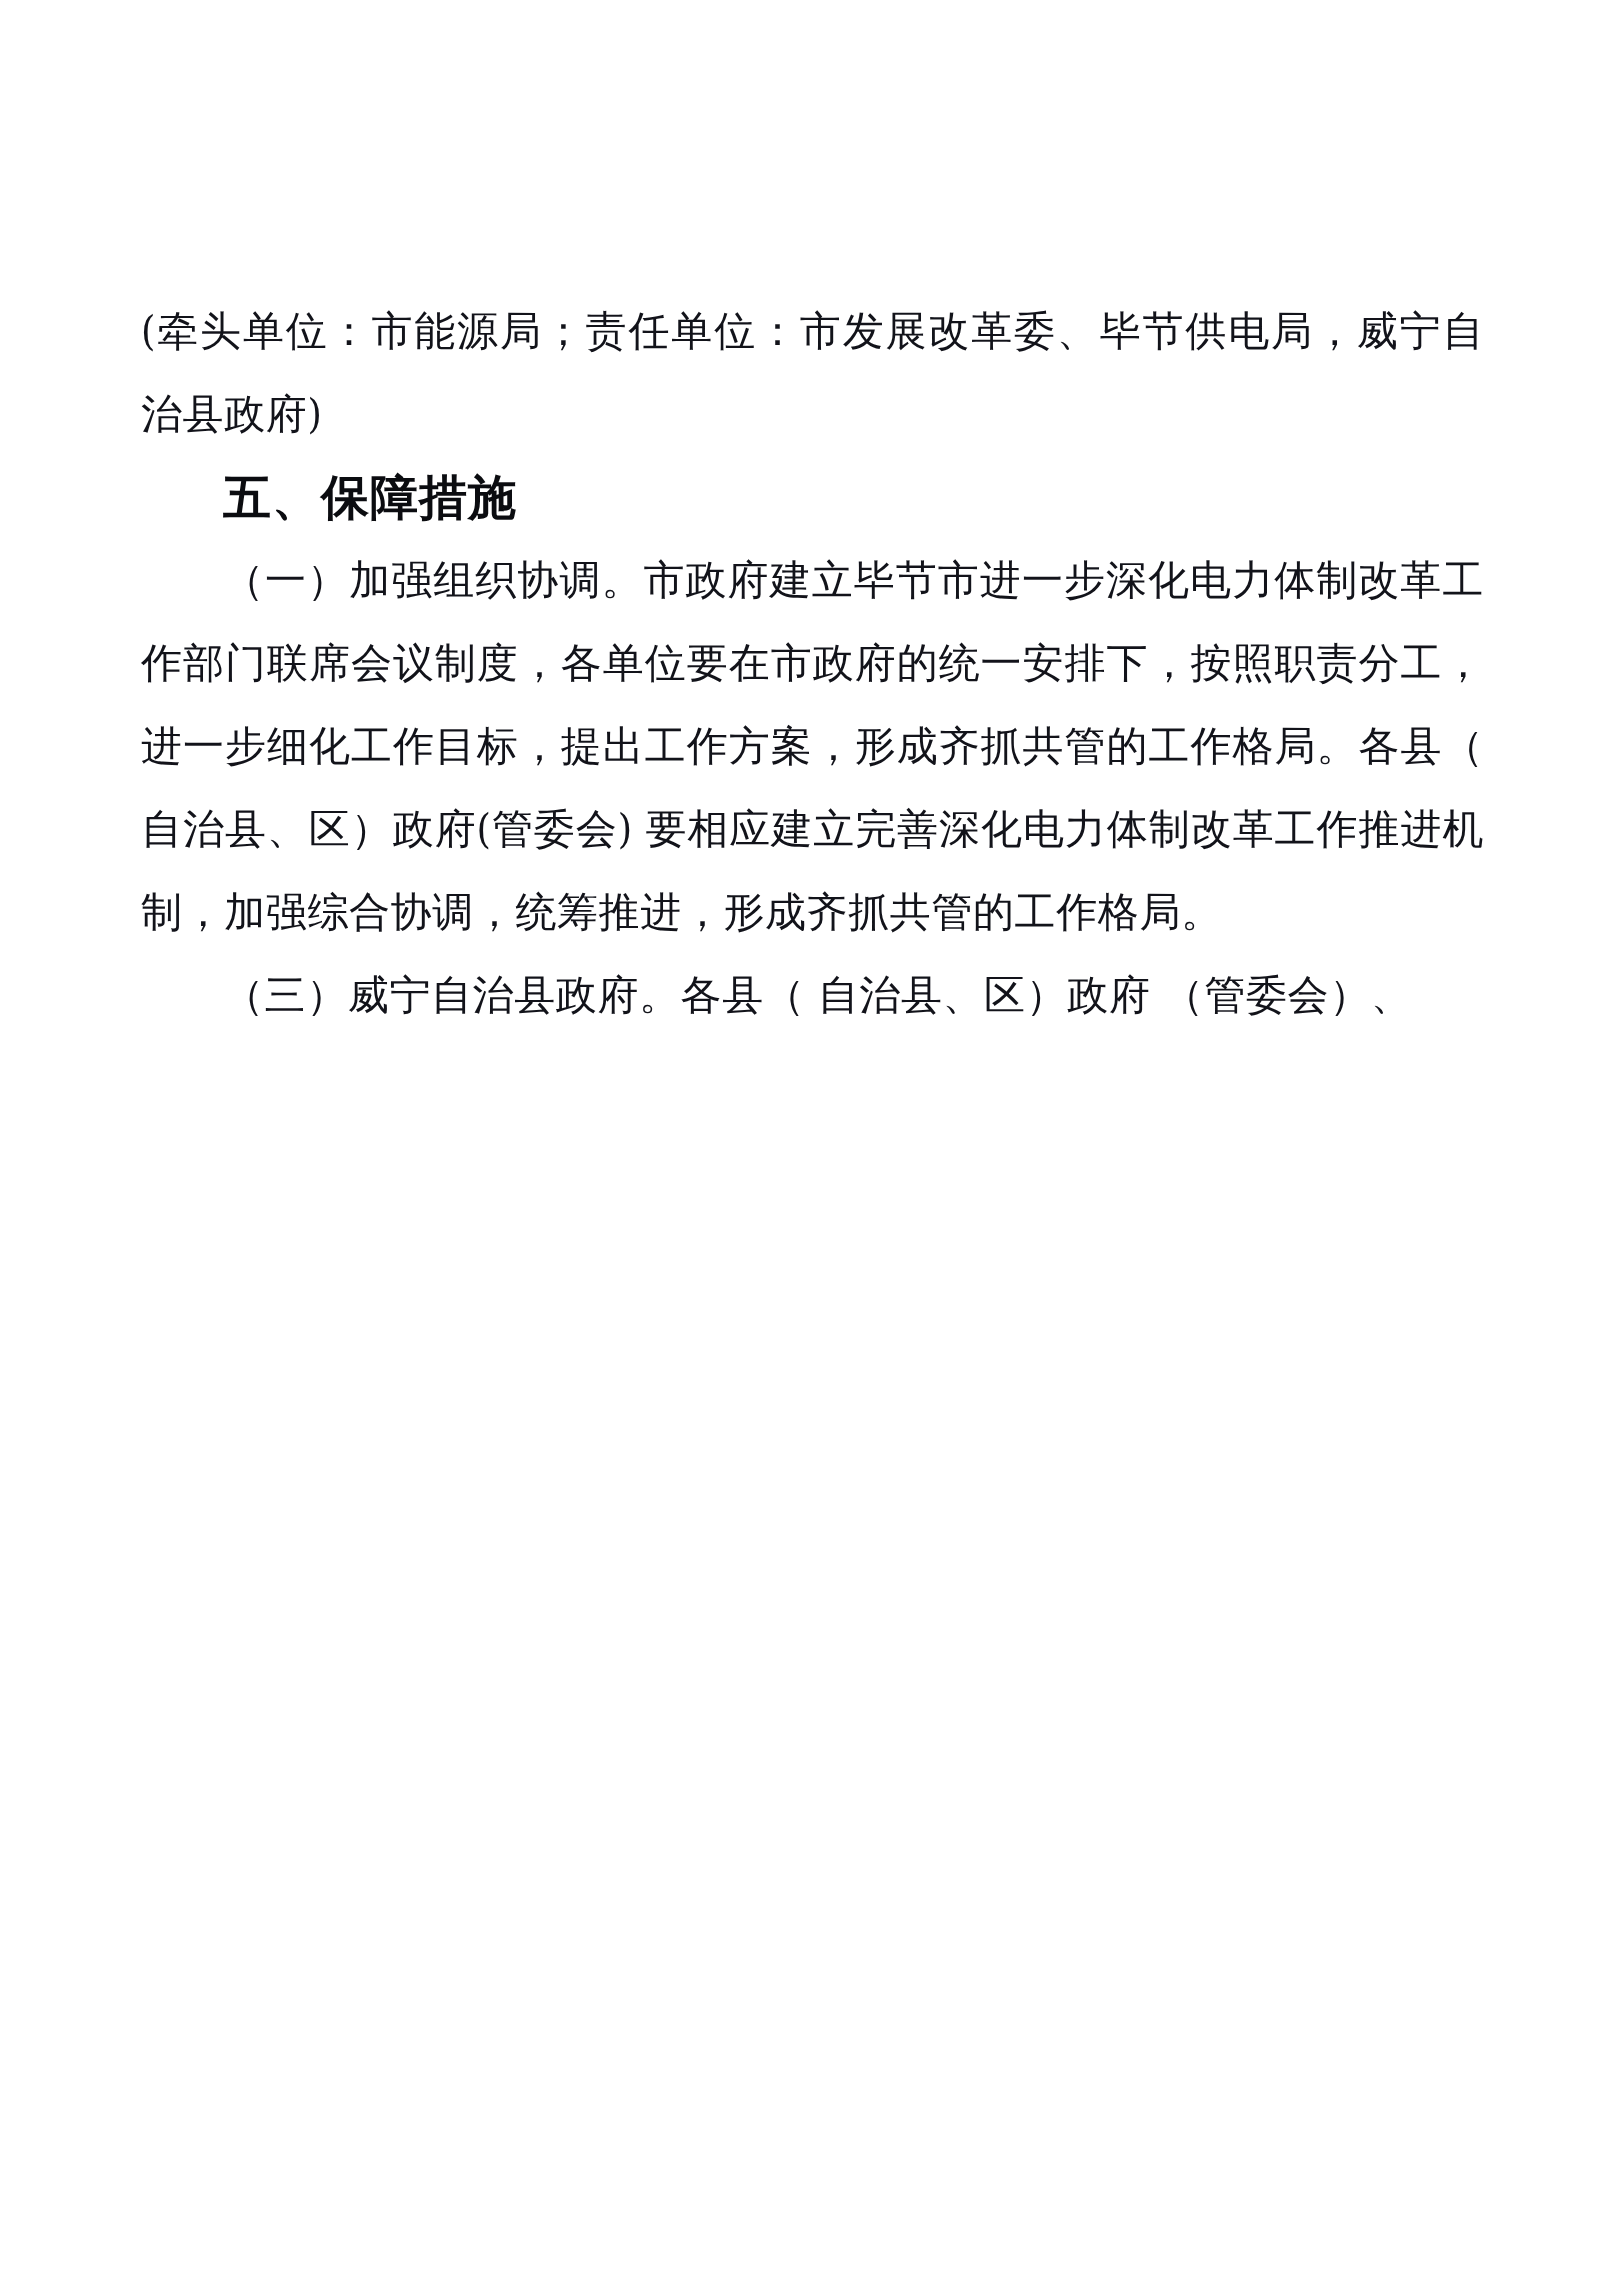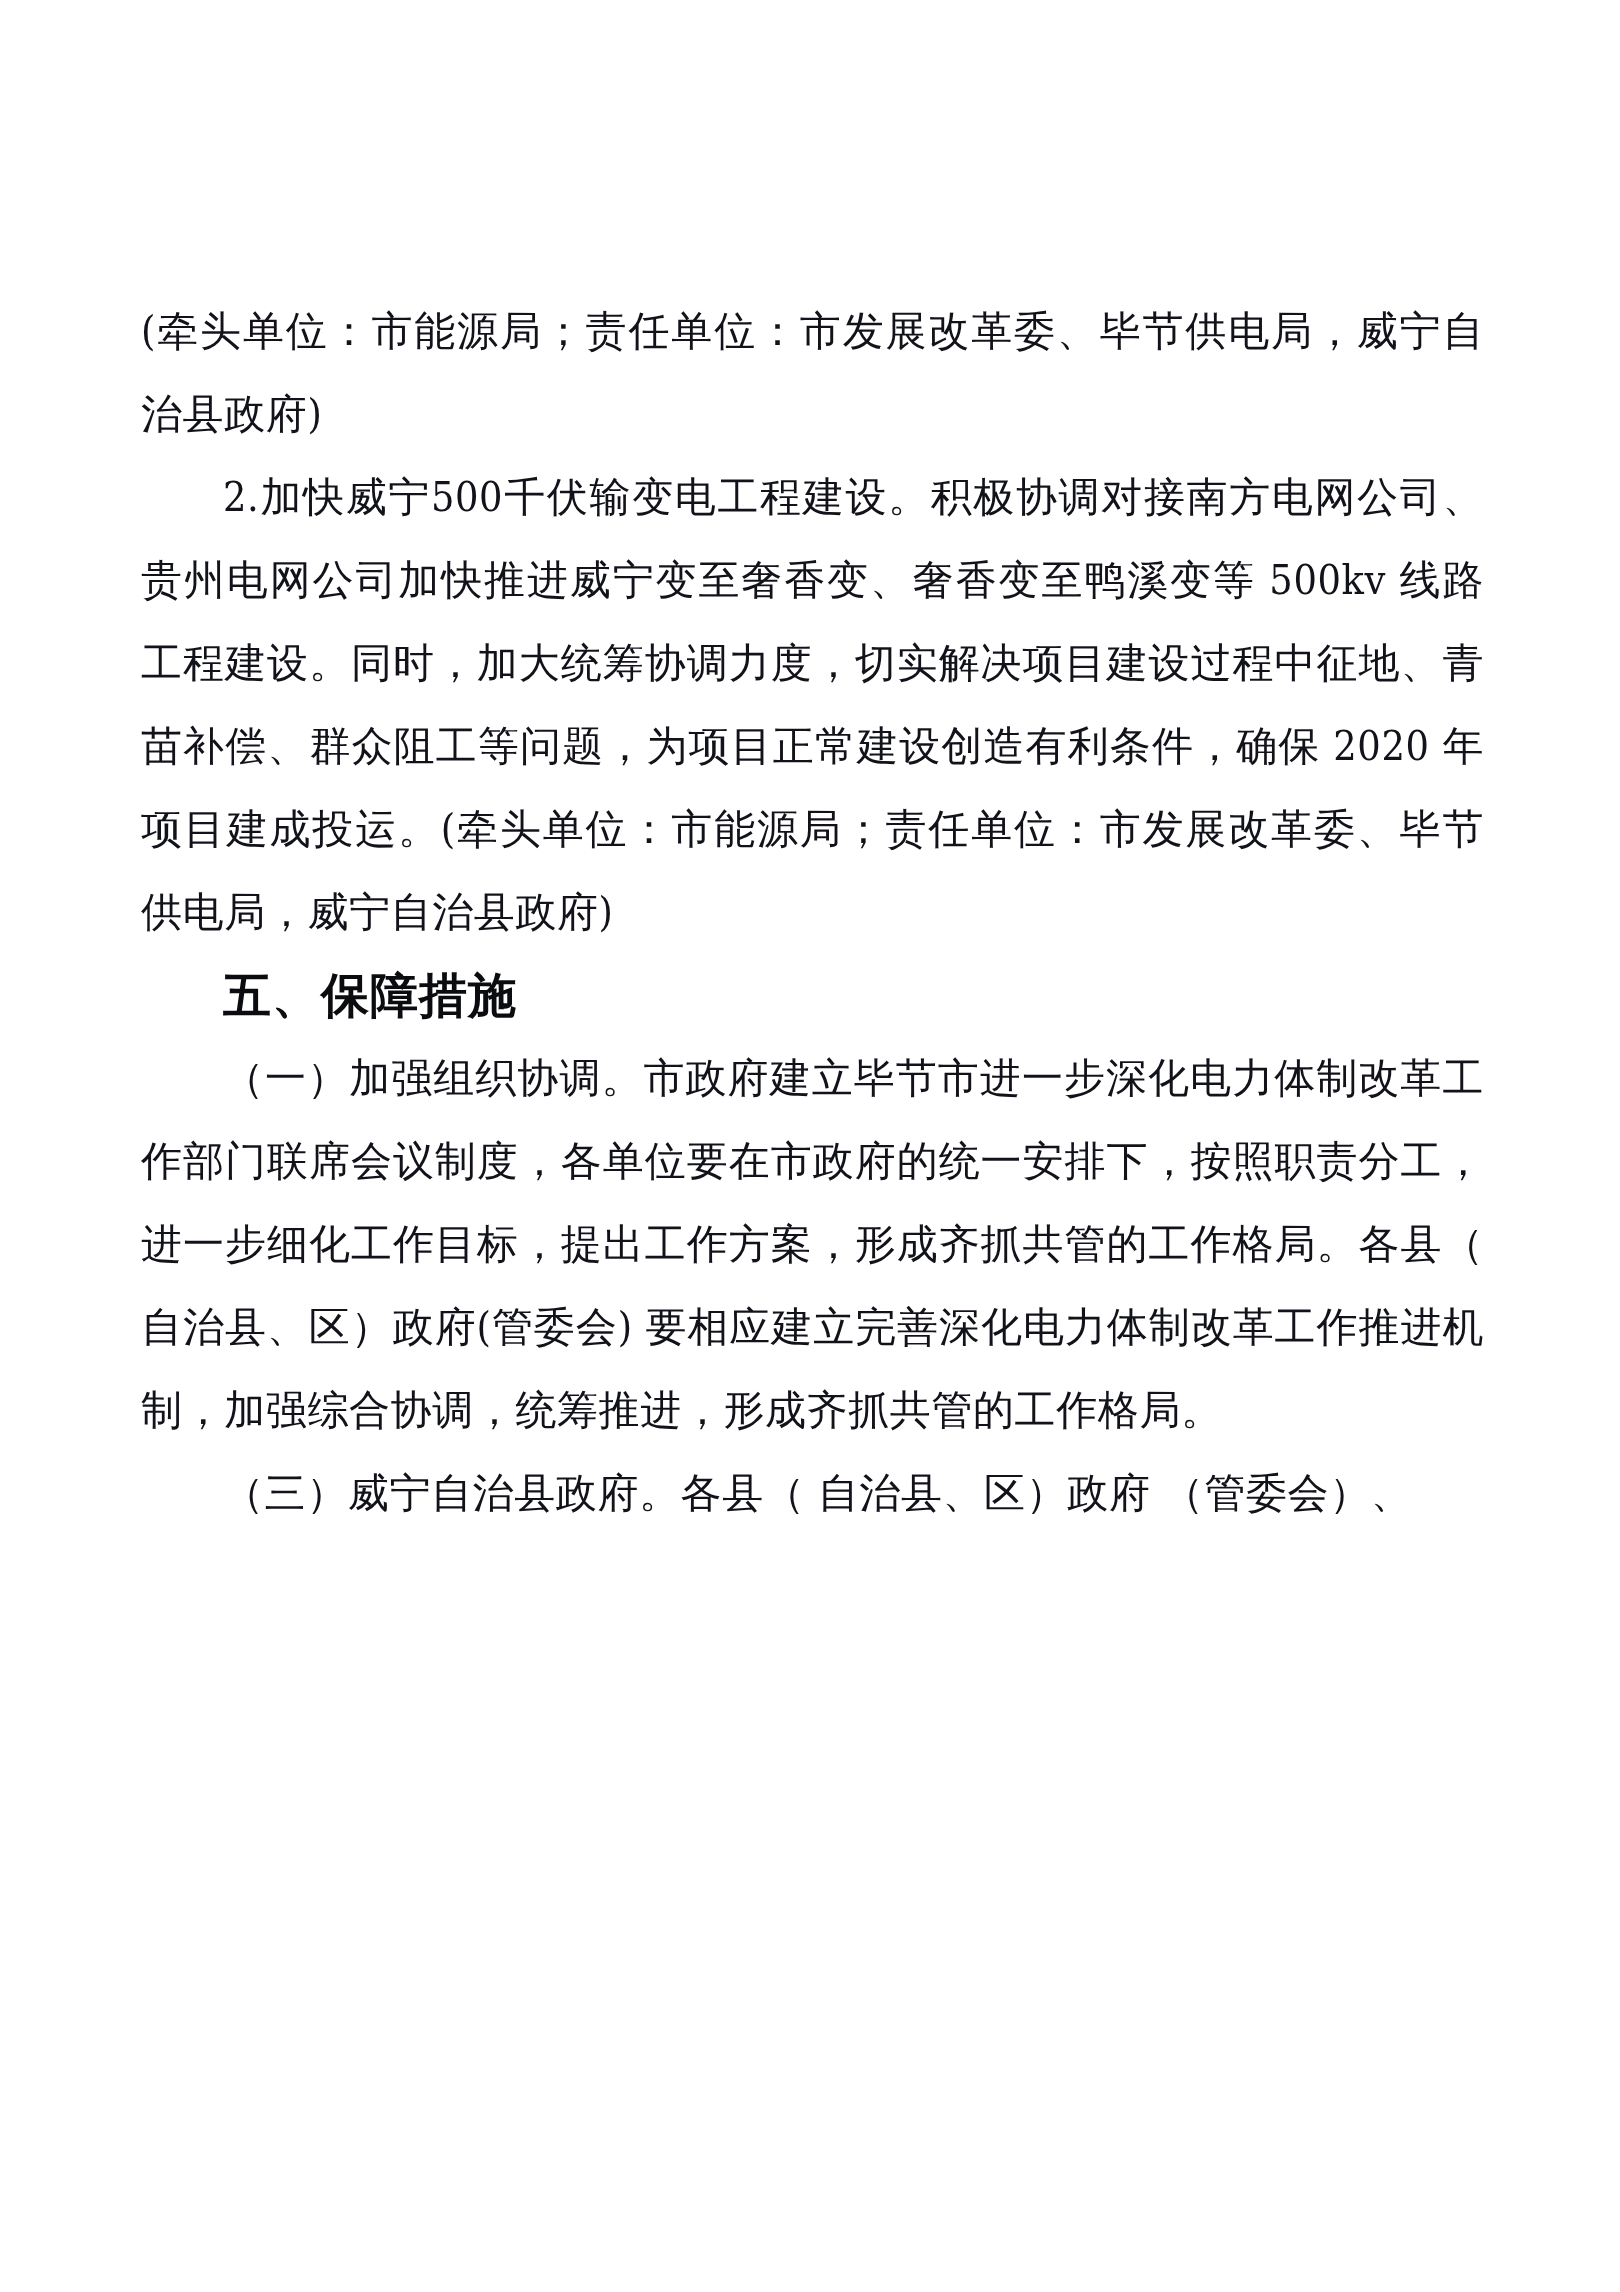--- a/index.html
+++ b/index.html
@@ -65,21 +65,20 @@
 </style>
 </head>
 <body>
 
 <div class="page">
 
   <div class="content">
 
     <p class="para noindent">(牵头单位：市能源局；责任单位：市发展改革委、毕节供电局，威宁自治县政府)</p>
 
-    <p class="para indent">2.加快威宁500千伏输变电工程建设。积极协调对接南方电网公司、贵州电网公司加快推进威宁变至奢香变、奢香变至鸭溪变等 500kv 线路工程建设。同时，加大统筹协调力度，切实解决项目建设过程中征地、青苗补偿、群众阻工等问题，为项目正常建设创造有利条件，确保 2020 年项目建成投运。(牵头单位：市能源局；责任单位：市发展改革委、毕节供电局，威宁自治县政府)</p>
 
     <h2 class="heading">五、保障措施</h2>
 
     <p class="para indent">（一）加强组织协调。市政府建立毕节市进一步深化电力体制改革工作部门联席会议制度，各单位要在市政府的统一安排下，按照职责分工，进一步细化工作目标，提出工作方案，形成齐抓共管的工作格局。各县（ 自治县、区）政府(管委会) 要相应建立完善深化电力体制改革工作推进机制，加强综合协调，统筹推进，形成齐抓共管的工作格局。</p>
 
 
     <p class="para indent">（三）威宁自治县政府。各县（ 自治县、区）政府 （管委会）、</p>
 
   </div>
 

